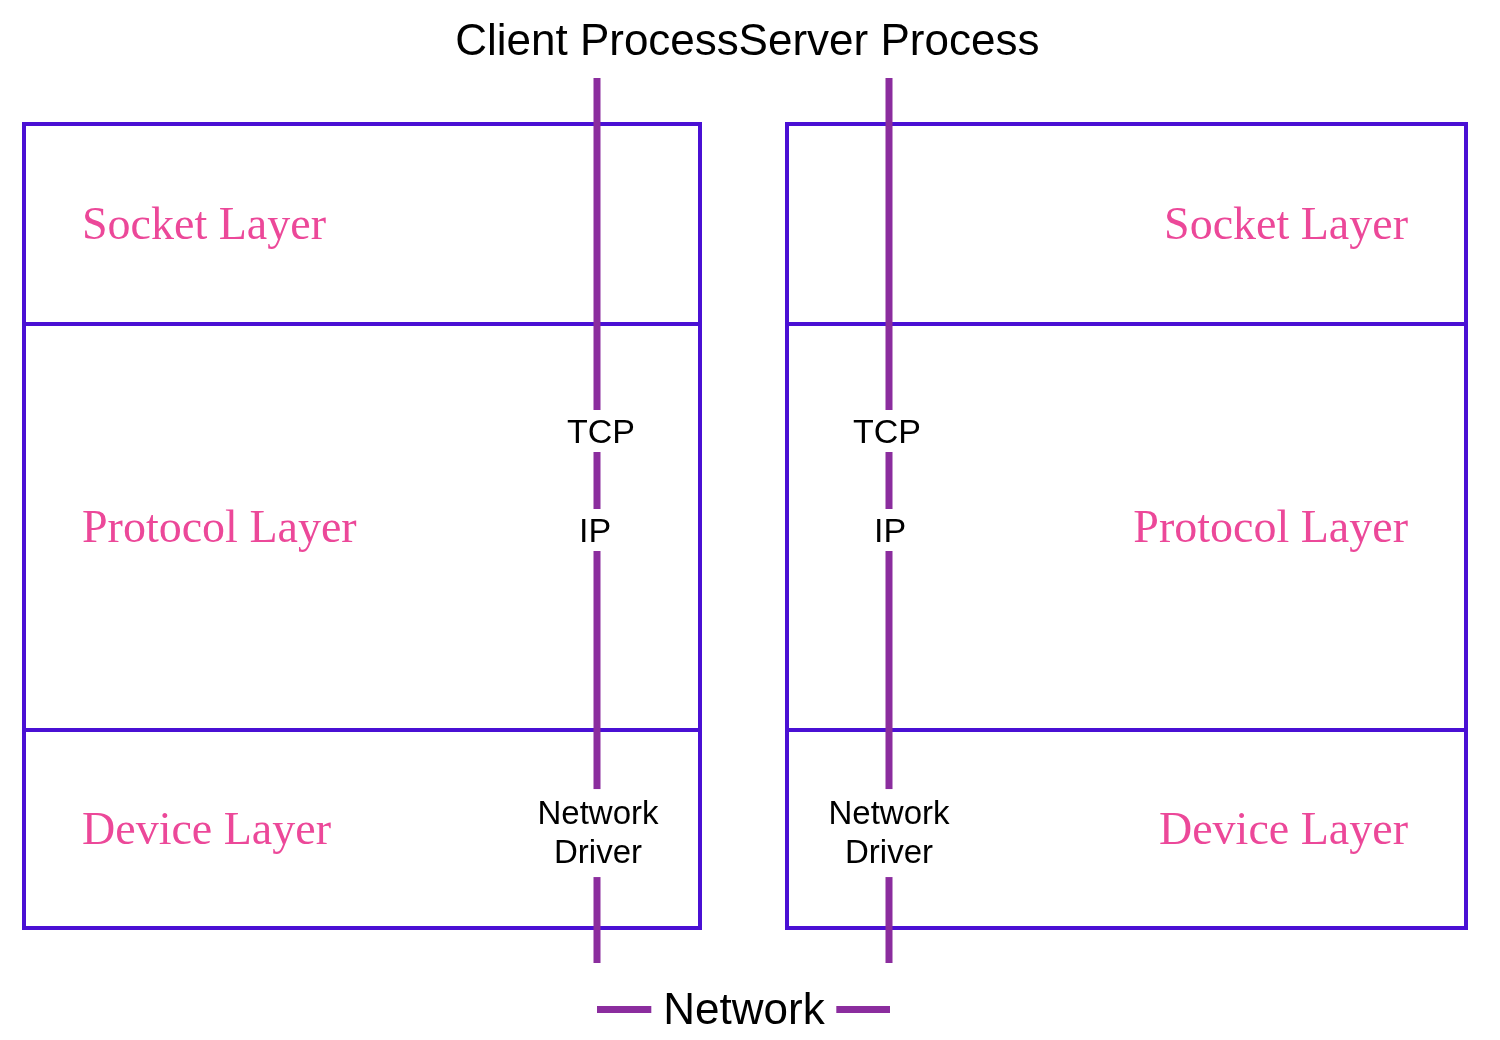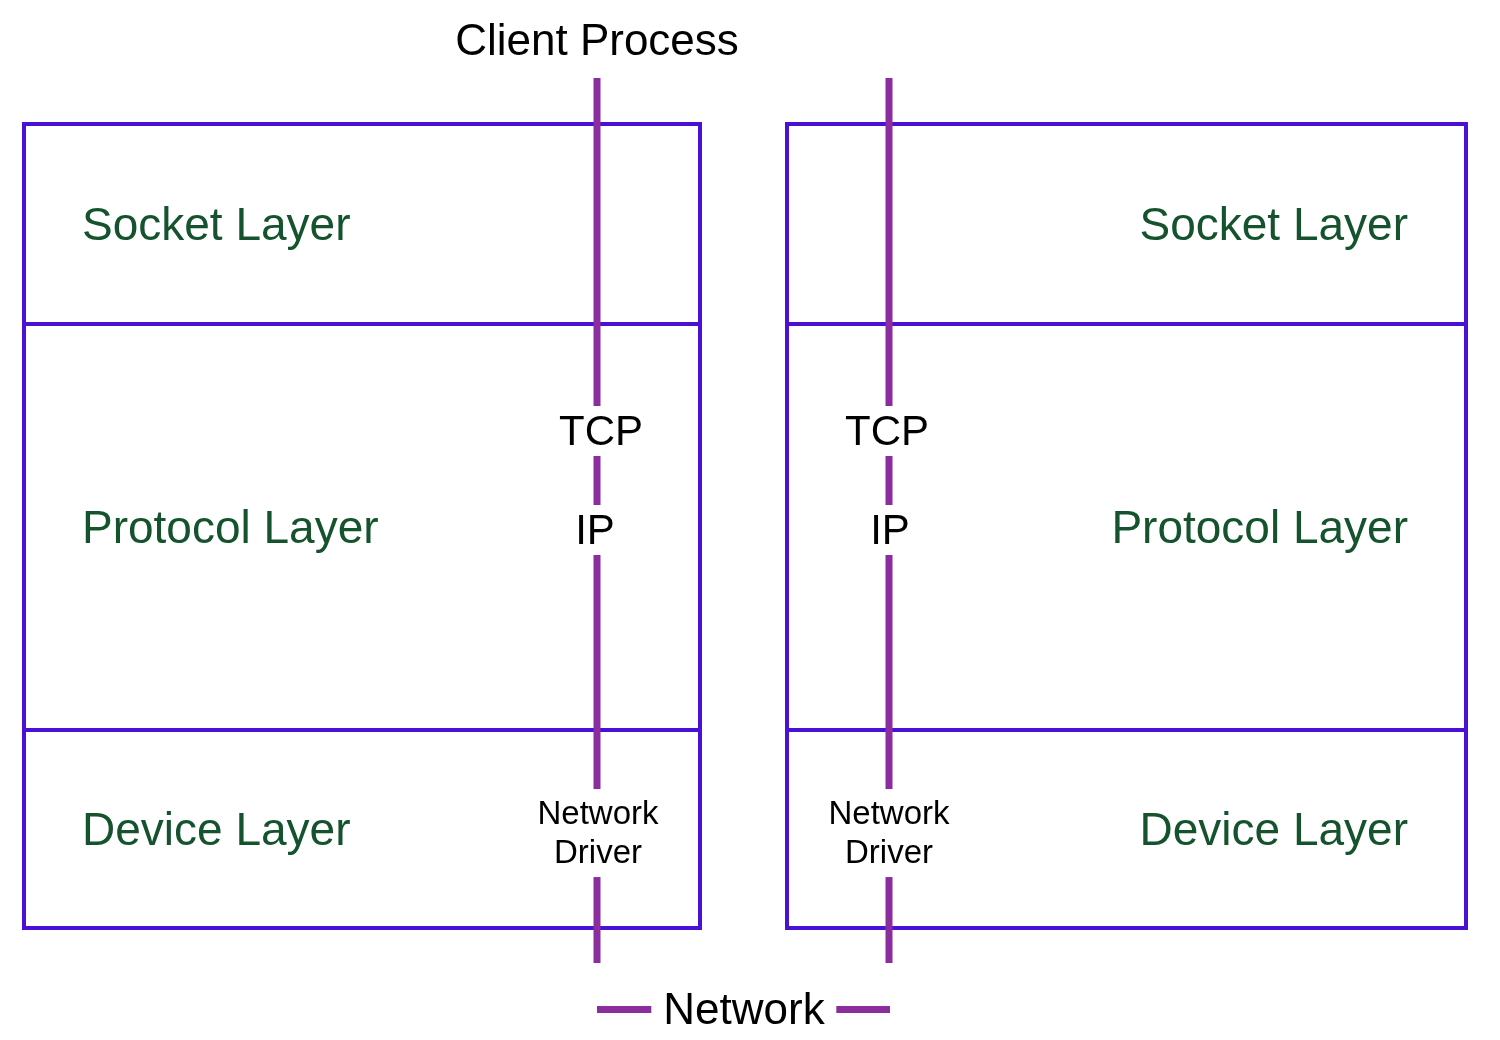--- a/index.html
+++ b/index.html
@@ -47,21 +47,22 @@
     align-items: center;
   }
   .layer-row.divider-top {
     border-top: 4px solid var(--box-border);
     text-align: center;
   }
   .layer-label {
     font-size: 46px;
     line-height: 1;
     white-space: nowrap;
-    color: #14532d;
+    color: #ec4899;
+    font-family: Liberation Serif, serif;
   }
   .align-left .layer-label  { padding-left: 56px; }
   .align-right              { justify-content: flex-end; }
   .align-right .layer-label { padding-right: 56px; }
 
   
   .conn-seg {
     position: absolute;
     width: 7px;
     background: var(--wire);
@@ -69,21 +70,21 @@
   }
   .conn-h {
     position: absolute;
     height: 7px;
     background: var(--wire);
   }
 
   
   .wire-label {
     position: absolute;
-    font-size: 42px;
+    font-size: 34px;
     line-height: 1;
     white-space: nowrap;
     color: #000000;
     background: #ffffff;
     padding: 4px 10px;
     transform: translate(-50%, -50%);
   }
   .wire-label.small {
     font-size: 33px;
     line-height: 1.18;
@@ -131,20 +132,21 @@
 
   <div class="wire-label" style="left:601px; top:431px;">TCP</div>
 
   <div class="wire-label" style="left:595px; top:530px;">IP</div>
 
   <div class="wire-label small" style="left:598px; top:833px;">
     <div>Network</div>
     <div>Driver</div>
   </div>
 
+  <div class="process-title" style="left:889px; top:18px;">Server Process</div>
 
   <div class="stack align-right" style="left:785px; top:122px; width:683px; height:808px;">
 
     <div class="layer-row align-right" style="top:0px; height:196px;">
       <span class="layer-label">Socket Layer</span>
     </div>
 
     <div class="layer-row align-right divider-top" style="top:196px; height:406px;">
       <span class="layer-label">Protocol Layer</span>
     </div>

